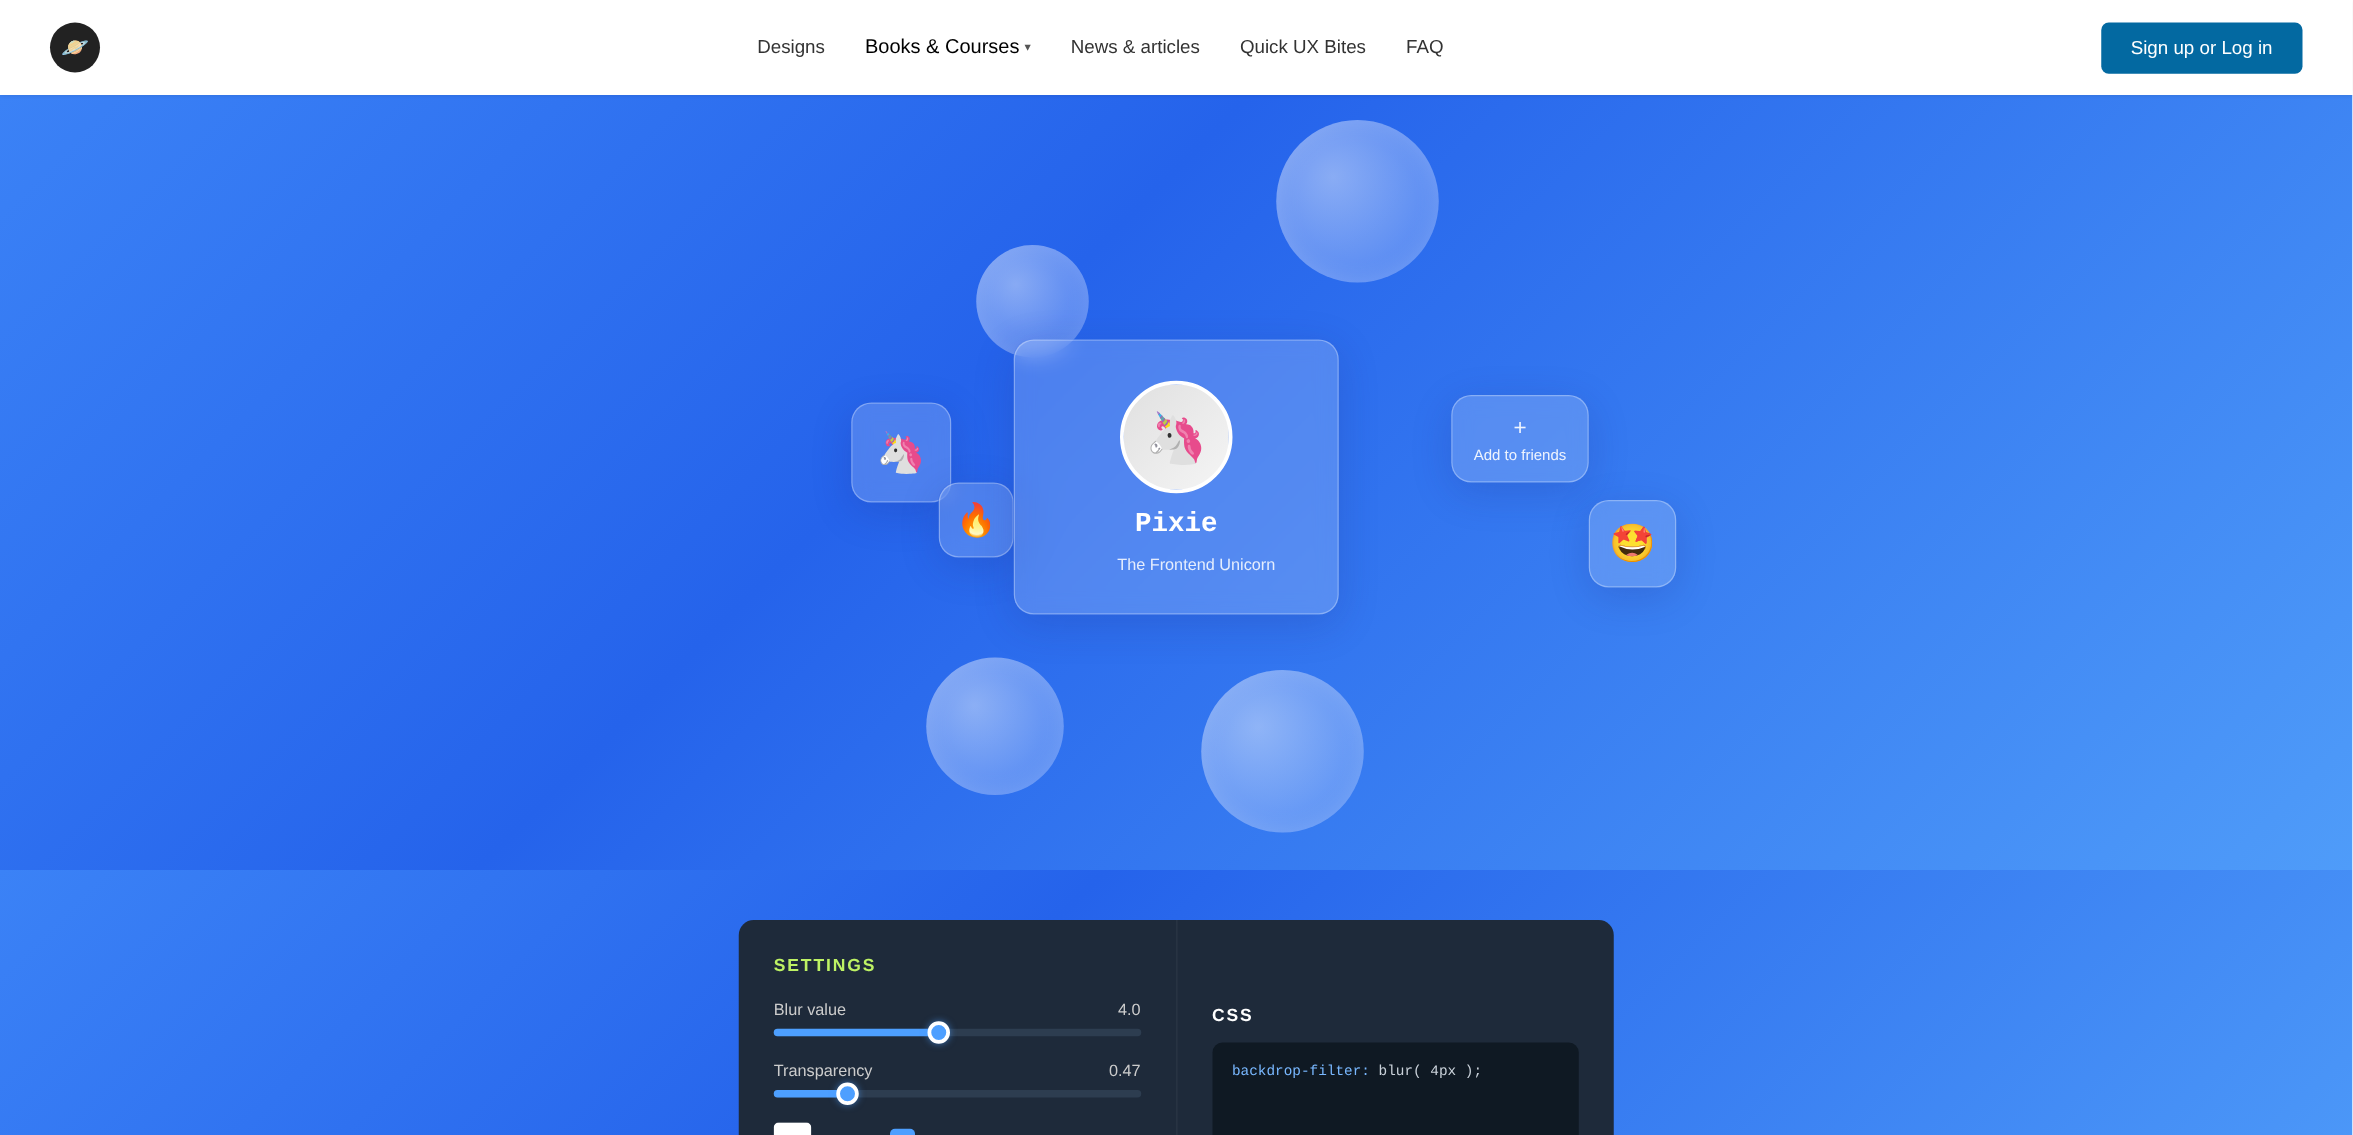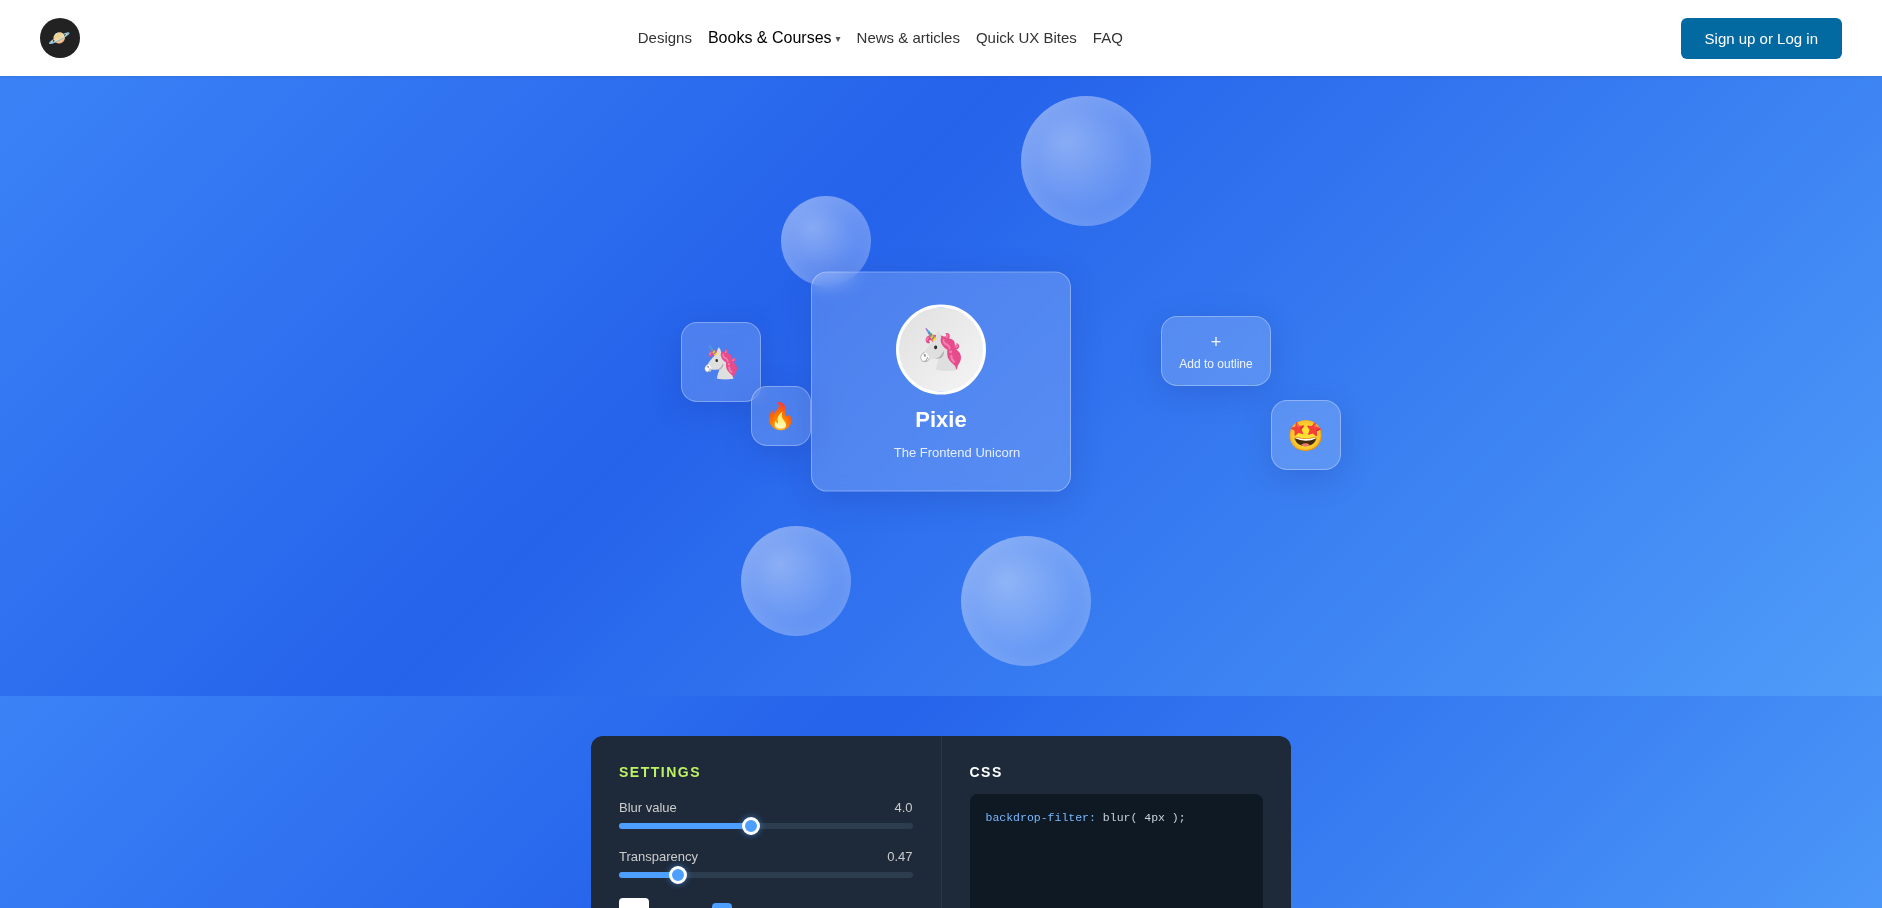--- a/index.html
+++ b/index.html
@@ -18,21 +18,21 @@
       display: flex; align-items: center; gap: 8px;
     }
     .logo-icon {
       width: 40px; height: 40px;
       background: #222;
       border-radius: 50%;
       display: flex; align-items: center; justify-content: center;
       color: #fff; font-size: 18px;
     }
     .nav-links {
-      display: flex; align-items: flex-start; gap: 16px;
+      display: flex; align-items: flex-start; gap: 32px;
       list-style: none;
     }
     .nav-links a {
       text-decoration: none; color: #333; font-size: 15px;
     }
     .nav-links .dropdown {
       display: flex; align-items: center; gap: 4px; cursor: pointer;
     }
     .nav-links .dropdown-arrow {
       font-size: 10px; color: #555;
@@ -87,21 +87,21 @@
       z-index: 5;
     }
     .card-main .avatar-circle {
       width: 90px; height: 90px; border-radius: 50%;
       background: linear-gradient(135deg, #e0e0e0 0%, #f5f5f5 100%);
       display: flex; align-items: center; justify-content: center;
       font-size: 40px; border: 3px solid #fff;
       overflow: hidden;
     }
     .card-main .char-name {
-      color: #fff; font-size: 22px; font-weight: 700;
+      color: #fff; font-size: 22px; font-weight: 700; font-family: Liberation Mono, monospace;
     }
     .card-main .char-title {
       color: rgba(255,255,255,0.85); font-size: 13px; margin-left: 32px;
     }
 
     .card-small-left {
       width: 80px; height: 80px;
       left: calc(50% - 260px);
       top: 50%; transform: translateY(-80%);
       display: flex; align-items: center; justify-content: center;
@@ -201,21 +201,21 @@
     .checkbox-label { color: #ccc; font-size: 13px; }
 
     
     .panel-css {
       flex: 1;
       padding: 28px 28px;
       display: flex; flex-direction: column; gap: 14px;
       border-left: 1px solid rgba(255,255,255,0.06);
     }
     .panel-css-title {
-      color: #fff; font-size: 14px; font-weight: 700; letter-spacing: 1.5px;
+      color: #fff; font-size: 14px; font-weight: 700; letter-spacing: 1.5px; margin-top: 40px;
     }
     .css-code-block {
       background: #0f1923;
       border-radius: 8px;
       padding: 14px 16px;
       font-family: 'Courier New', monospace;
       font-size: 11.5px;
       line-height: 1.7;
       color: #c9d1d9;
       flex: 1;
@@ -273,21 +273,21 @@
   <div class="glass-card card-main">
     <div class="avatar-circle">
       <span>🦄</span>
     </div>
     <div class="char-name">Pixie</div>
     <div class="char-title">The Frontend Unicorn</div>
   </div>
 
   <div class="glass-card card-add">
     <span class="plus">+</span>
-    <span>Add to outline</span>
+    <span>Add to friends</span>
   </div>
 
   <div class="glass-card card-emoji-right">
     <span>🤩</span>
   </div>
 
 </section>
 
 <div class="settings-wrapper">
   <div class="panel">

